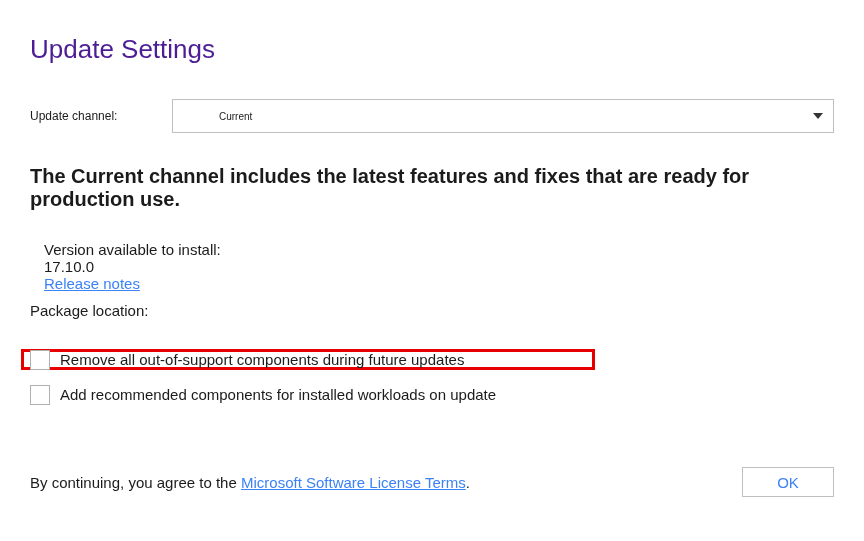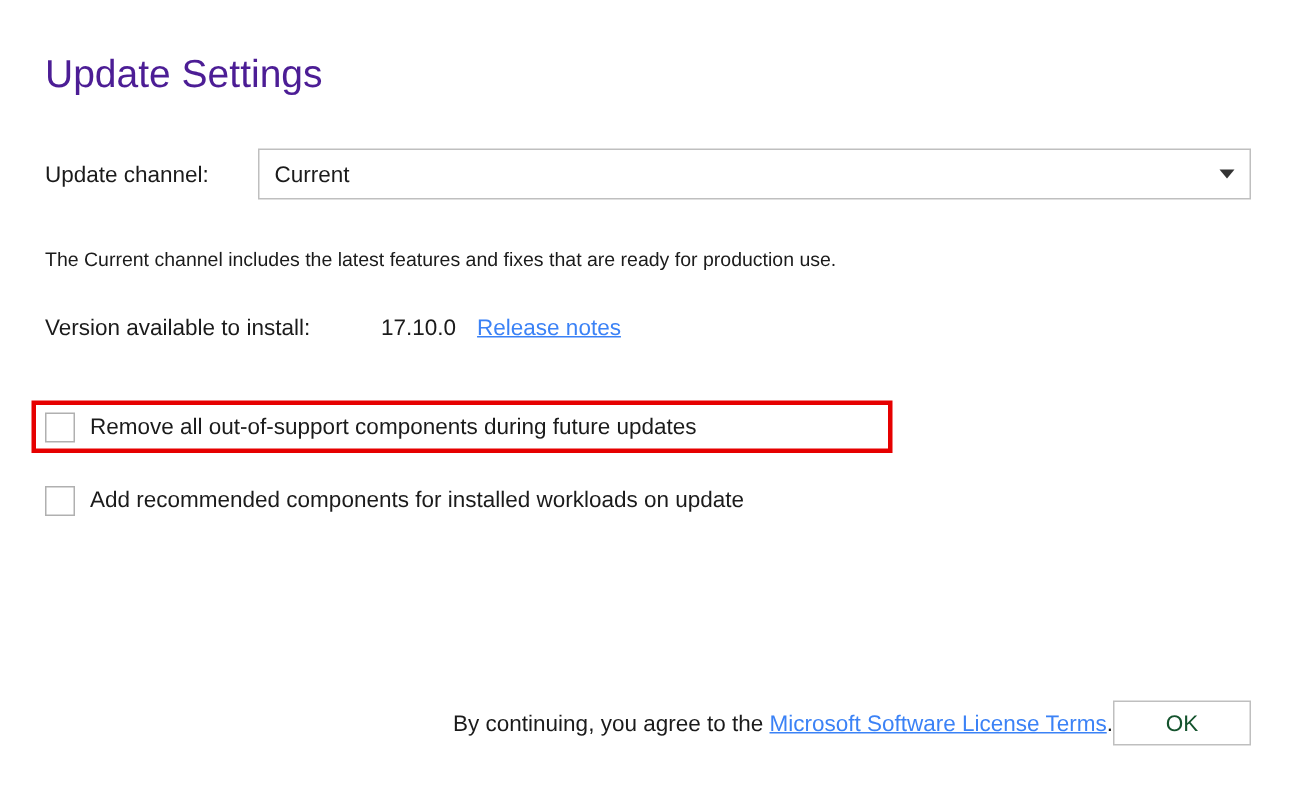--- a/index.html
+++ b/index.html
@@ -19,63 +19,65 @@
       color: #4c1d95;
       margin-bottom: 34px;
     }
     .row-channel {
       display: flex;
       align-items: center;
       margin-bottom: 32px;
     }
     .row-channel .label {
       width: 142px;
-      font-size: 15px;
+      font-size: 12px;
     }
     .select {
       flex: 1;
       height: 34px;
       border: 1px solid #bfbfbf;
       display: flex;
       align-items: center;
       justify-content: space-between;
       padding: 0 10px;
       background: #fff;
       cursor: pointer;
     }
-    .select .value { font-size: 15px; }
+    .select .value { font-size: 10px; margin-left: 36px; }
     .select .caret {
       width: 0; height: 0;
       border-left: 5px solid transparent;
       border-right: 5px solid transparent;
       border-top: 6px solid #333;
     }
     .description {
-      font-size: 13px;
+      font-size: 20px;
       margin-bottom: 30px;
+      font-weight: bold;
     }
     .info-block { margin-bottom: 30px; }
     .info-row {
       display: flex;
       align-items: baseline;
       margin-bottom: 10px;
+      flex-direction: column;
     }
     .info-row .label { width: 224px; }
     .info-row .value { }
     .link {
       color: #3b82f6;
       text-decoration: underline;
       cursor: pointer;
       margin-left: 14px;
     }
     .checkbox-row {
       display: flex;
       align-items: center;
       margin-bottom: 14px;
-      height: 35px;
+      height: 21px;
     }
     .checkbox-row .cb {
       width: 20px; height: 20px;
       border: 1px solid #b0b0b0;
       background: #fff;
       margin-right: 10px;
       cursor: pointer;
       flex-shrink: 0;
     }
     .checkbox-row .cb-label { font-size: 15px; cursor: pointer; }
@@ -84,37 +86,37 @@
       padding: 5px 6px;
       margin-left: -9px;
       width: 574px;
     }
     .footer {
       position: absolute;
       left: 30px; right: 30px;
       bottom: 44px;
       display: flex;
       align-items: center;
-      justify-content: flex-end;
+      justify-content: space-between;
     }
     .footer-left { font-size: 15px; }
     .footer-left .link { margin-left: 0; }
     .footer-buttons { display: flex; gap: 14px; }
     .btn {
       width: 92px; height: 30px;
       border: 1px solid #bfbfbf;
       background: #fff;
       font-size: 15px;
       display: flex;
       align-items: center;
       justify-content: center;
       cursor: pointer;
     }
     .btn.disabled {
-      color: #14532d;
+      color: #3b82f6;
       cursor: default;
     }
   </style>
 </head>
 <body>
 
 <h1 class="title">Update Settings</h1>
 
 <div class="row-channel">
   <div class="label">Update channel:</div>
@@ -126,20 +128,21 @@
 
 <p class="description">The Current channel includes the latest features and fixes that are ready for production use.</p>
 
 <div class="info-block">
   <div class="info-row">
     <span class="label">Version available to install:</span>
     <span class="value">17.10.0</span>
     <a class="link">Release notes</a>
   </div>
   <div class="info-row">
+    <span class="label">Package location:</span>
   </div>
 </div>
 
 <div class="checkbox-row highlight">
   <div class="cb"></div>
   <span class="cb-label">Remove all out-of-support components during future updates</span>
 </div>
 
 <div class="checkbox-row">
   <div class="cb"></div>

